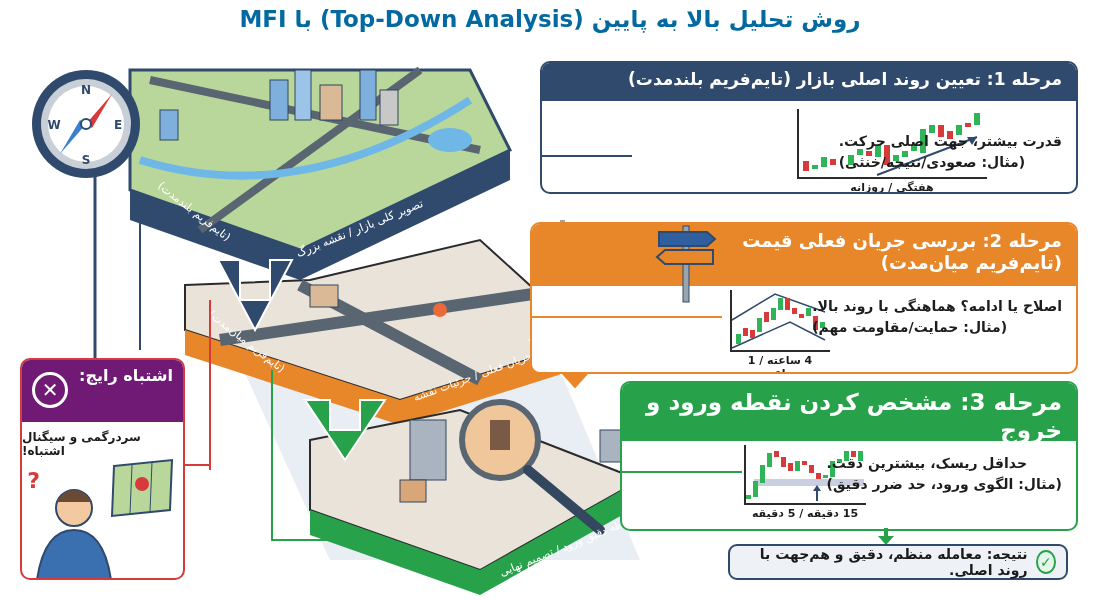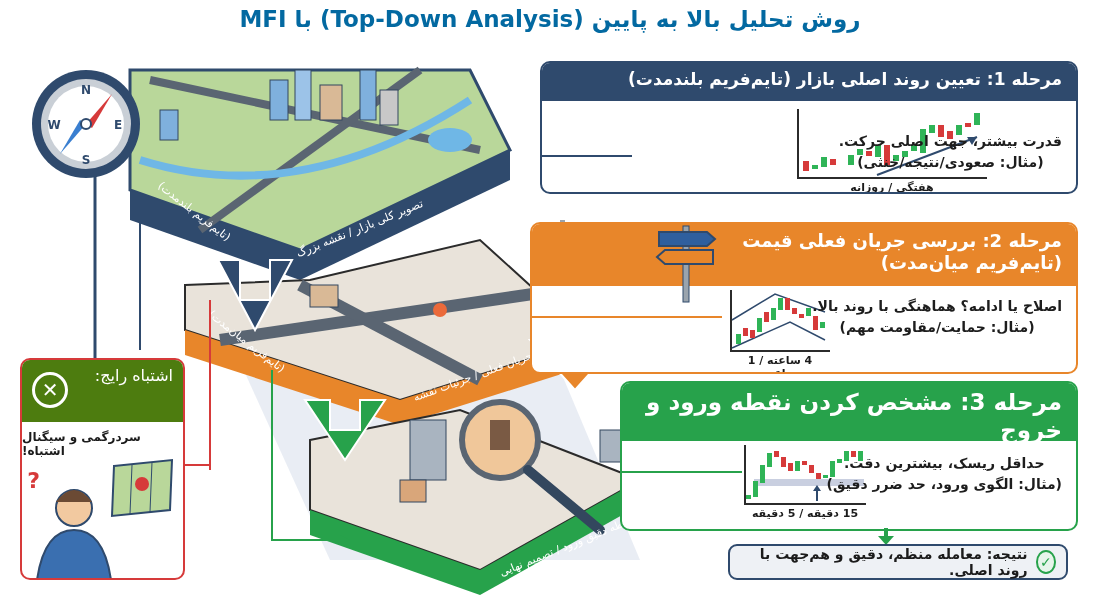--- a/index.html
+++ b/index.html
@@ -13,32 +13,32 @@
     
     .card { position: absolute; border-radius: 10px; overflow: hidden; background: #fff; direction: rtl; }
     .card .hdr { color: #fff; font-weight: bold; padding: 6px 14px 15px; text-align: right; line-height: 1.2; }
     .card .body { position: relative; }
     .card1 { left: 540px; top: 61px; width: 538px; height: 133px; border: 2px solid #2f4a6d; }
     .card1 .hdr { background: #2f4a6d; font-size: 17px; height: 38px; }
     .card2 { left: 530px; top: 222px; width: 548px; height: 152px; border: 2px solid #e8862a; }
     .card2 .hdr { background: #e8862a; font-size: 18px; height: 62px; }
     .card3 { left: 620px; top: 381px; width: 458px; height: 150px; border: 2px solid #27a24b; }
     .card3 .hdr { background: #27a24b; font-size: 23px; height: 58px; }
-    .desc { position: absolute; right: 14px; font-size: 14px; font-weight: bold; text-align: center; line-height: 1.5; color: #1d1d1d; }
+    .desc { position: absolute; right: 14px; font-size: 14px; font-weight: bold; text-align: left; line-height: 1.5; color: #1d1d1d; }
     .chartbox { position: absolute; border-left: 2px solid #2b2b2b; border-bottom: 2px solid #2b2b2b; }
     .chartlbl { position: absolute; font-size: 11px; font-weight: bold; text-align: center; direction: rtl; }
     .result {
       left: 728px; top: 544px; width: 340px; height: 36px; border: 2px solid #2f4a6d;
       border-radius: 9px; background: #eef1f5; direction: rtl; display: flex; align-items: center;
       padding: 0 10px; gap: 8px; font-size: 14px; font-weight: bold;
     }
     .check { width: 24px; height: 24px; border: 2px solid #27a24b; border-radius: 50%; color: #27a24b; display:flex; align-items:center; justify-content:center; font-size: 14px; background:#e6f5ea; }
     
     .mistake { left: 20px; top: 358px; width: 165px; height: 222px; border: 2px solid #d63a3a; border-radius: 10px; background: #fff; overflow: hidden; direction: rtl; }
-    .mistake .mhdr { background: #4d7c0f; color: #fff; height: 62px; padding: 6px 10px; font-size: 16px; font-weight: normal; line-height: 1.25; text-align: right; position: relative; }
+    .mistake .mhdr { background: #701a75; color: #fff; height: 62px; padding: 6px 10px; font-size: 16px; font-weight: bold; line-height: 1.25; text-align: right; position: relative; }
     .xcirc { position: absolute; left: 10px; top: 12px; width: 36px; height: 36px; border: 3px solid #fff; border-radius: 50%; color:#fff; display:flex; align-items:center; justify-content:center; font-size: 20px; }
     .mtext { font-size: 12px; font-weight: bold; text-align: left; padding-top: 8px; }
     
     .layer-label { position: absolute; font-size: 11px; color: #fff; white-space: nowrap; direction: rtl; }
   </style>
 </head>
 <body>
 
 <div class="abs title">روش تحلیل بالا به پایین (Top-Down Analysis) با MFI</div>
 

